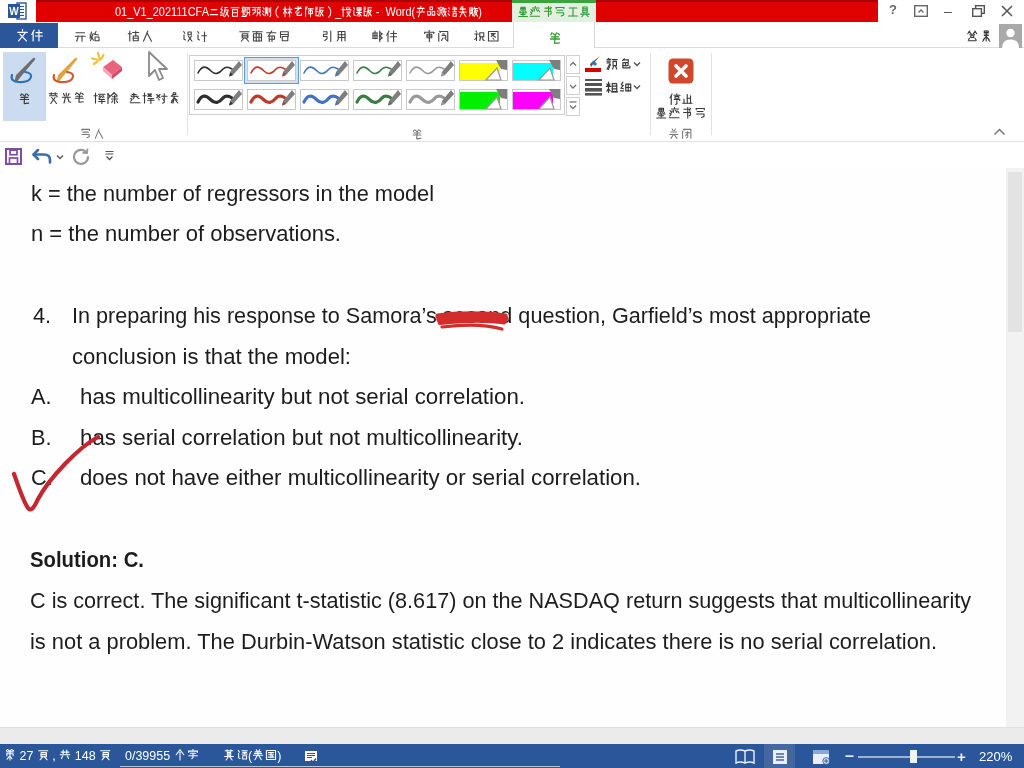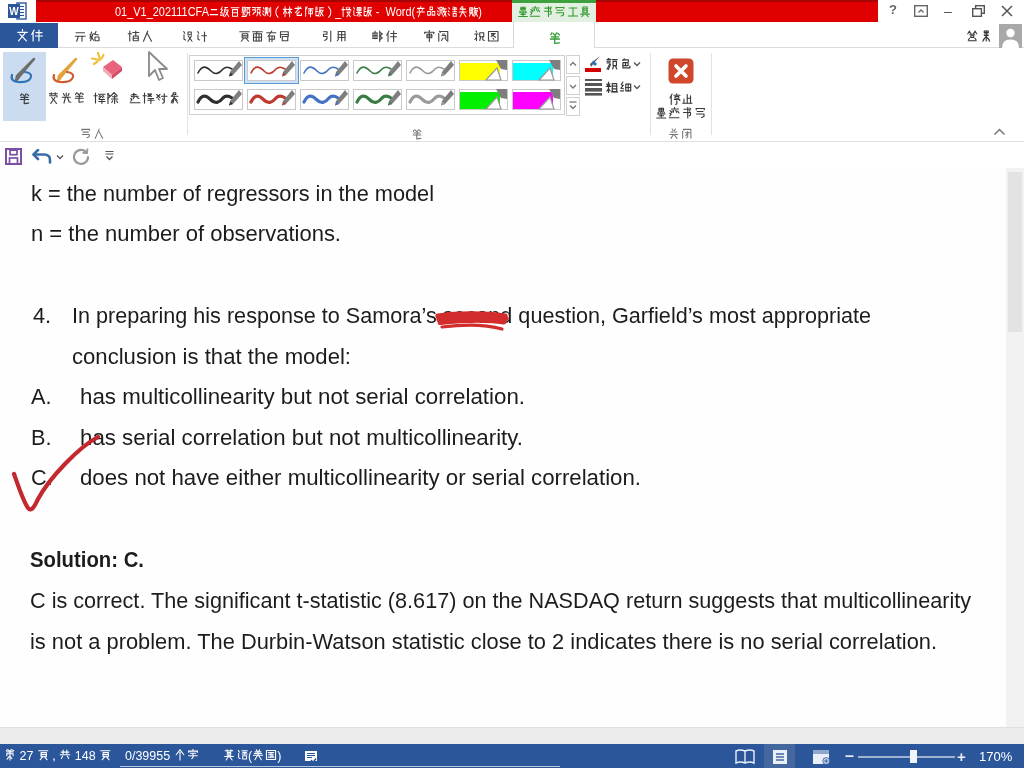--- a/index.html
+++ b/index.html
@@ -1063,12 +1063,12 @@
 <svg class="abs" style="left:812px;top:749px" width="18" height="16" viewBox="0 0 18 16">
 <rect x="1" y="1" width="16" height="14" fill="#e9eef7"></rect>
 <rect x="1" y="1" width="16" height="4" fill="#8fa7cd"></rect>
 <circle cx="14.2" cy="12" r="3.4" fill="#cfd9ec" stroke="#2b579a" stroke-width="0.8"></circle>
 <path d="M14.2 10 v4 M12.2 12 h4" stroke="#2b579a" stroke-width="0.9"></path>
   </svg>
 <div class="abs" style="left:845px;top:746px;width:12px;height:20px;color:#e9eef7;font-size:16px;font-weight:bold;display:flex;align-items:center">–</div>
 <div class="abs" style="left:858px;top:756px;width:97px;height:1.6px;background:#9fb2d1"></div>
 <div class="abs" style="left:910px;top:750px;width:7px;height:13px;background:#f0f3f8"></div>
 <div class="abs" style="left:957px;top:746px;width:14px;height:20px;color:#e9eef7;font-size:15px;font-weight:bold;display:flex;align-items:center">+</div>
-<div class="abs" style="left:979px;top:749px;color:#fff;font-size:13px">170%</div>
+<div class="abs" style="left:979px;top:749px;color:#fff;font-size:13px">220%</div>
 </body></html>

